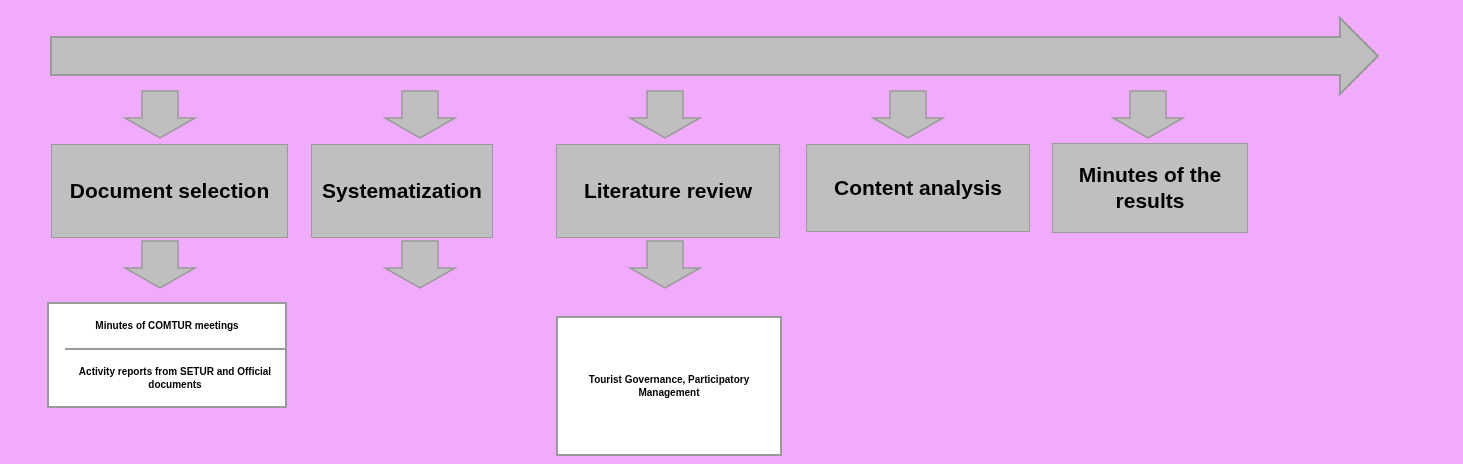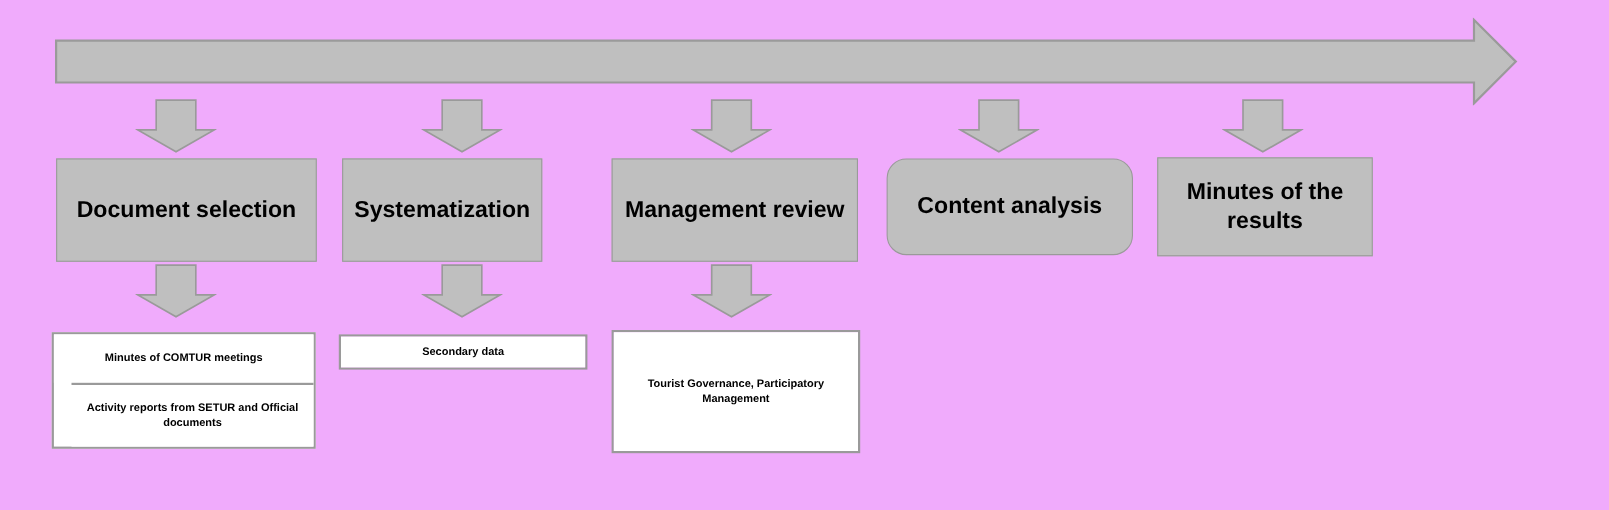--- a/index.html
+++ b/index.html
@@ -124,24 +124,24 @@
 
   <div class="stage-box" style="left:51px; top:144px; width:237px; height:94px;">
     <span>Document selection</span>
   </div>
 
   <div class="stage-box" style="left:311px; top:144px; width:182px; height:94px;">
     <span>Systematization</span>
   </div>
 
   <div class="stage-box" style="left:556px; top:144px; width:224px; height:94px;">
-    <span>Management review</span>
+    <span>Literature review</span>
   </div>
 
-  <div class="stage-box" style="left:806px; top:144px; width:224px; height:88px;border-radius:18px;">
+  <div class="stage-box" style="left:806px; top:144px; width:224px; height:88px;">
     <span>Content analysis</span>
   </div>
 
   <div class="stage-box" style="left:1052px; top:143px; width:196px; height:90px;">
     <span>Minutes of the results</span>
   </div>
 
   <div class="down-arrow" style="left:123px; top:240px;">
     <svg width="74" height="50" viewBox="0 0 74 50" xmlns="http://www.w3.org/2000/svg">
       <polygon points="19,1 55,1 55,28 72,28 37,48 2,28 19,28" fill="#bfbfbf" stroke="#9a9a9a" stroke-width="1.5" stroke-linejoin="miter"></polygon>
@@ -156,21 +156,18 @@
     <svg width="74" height="50" viewBox="0 0 74 50" xmlns="http://www.w3.org/2000/svg">
       <polygon points="19,1 55,1 55,28 72,28 37,48 2,28 19,28" fill="#bfbfbf" stroke="#9a9a9a" stroke-width="1.5" stroke-linejoin="miter"></polygon>
     </svg>
   </div>
 
   <div class="source-box" style="left:47px; top:302px; width:240px; height:106px;">
     <div class="source-row">Minutes of COMTUR meetings</div>
     <div class="source-row">Activity reports from SETUR and Official documents</div>
   </div>
 
-  <div class="source-box single" style="left:308px; top:304px; width:226px; height:32px;">
-    <div class="source-row">Secondary data</div>
-  </div>
 
-  <div class="source-box single" style="left:556px; top:300px; width:226px; height:112px;">
+  <div class="source-box single" style="left:556px; top:316px; width:226px; height:140px;">
     <div class="source-row">Tourist Governance, Participatory Management</div>
   </div>
 
 </div>
 
 </body></html>

